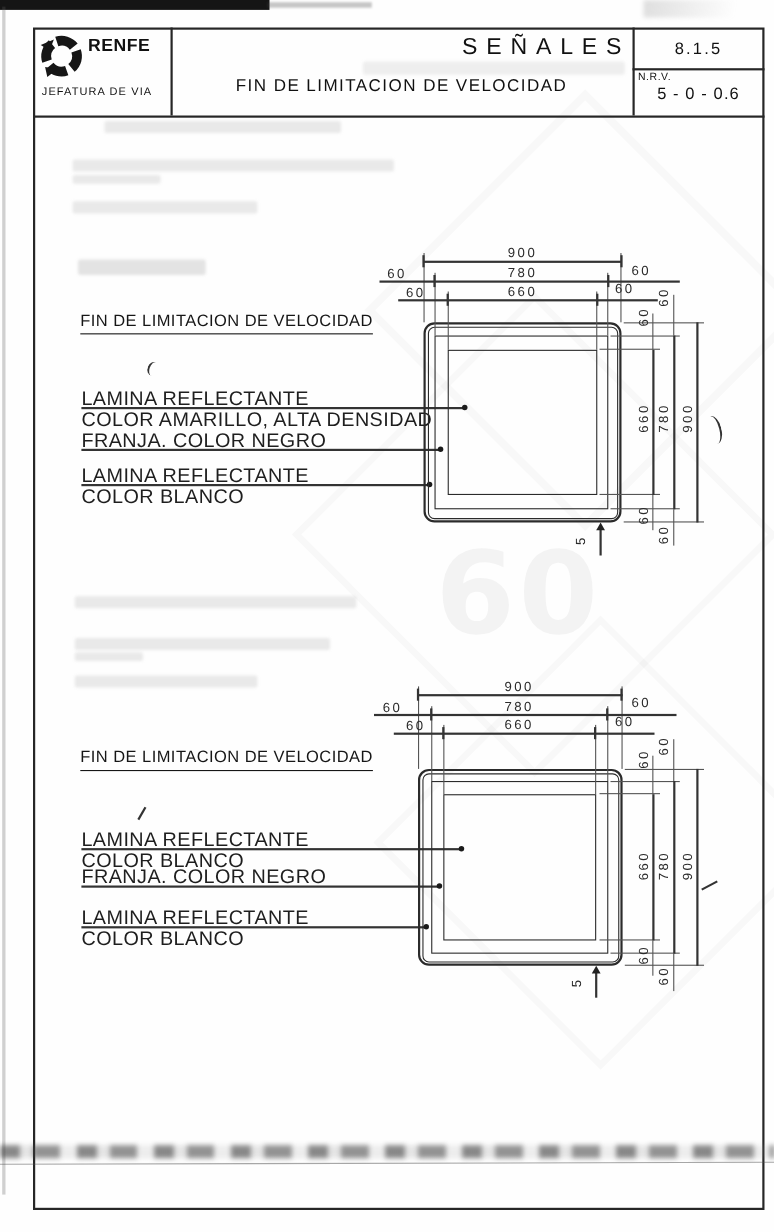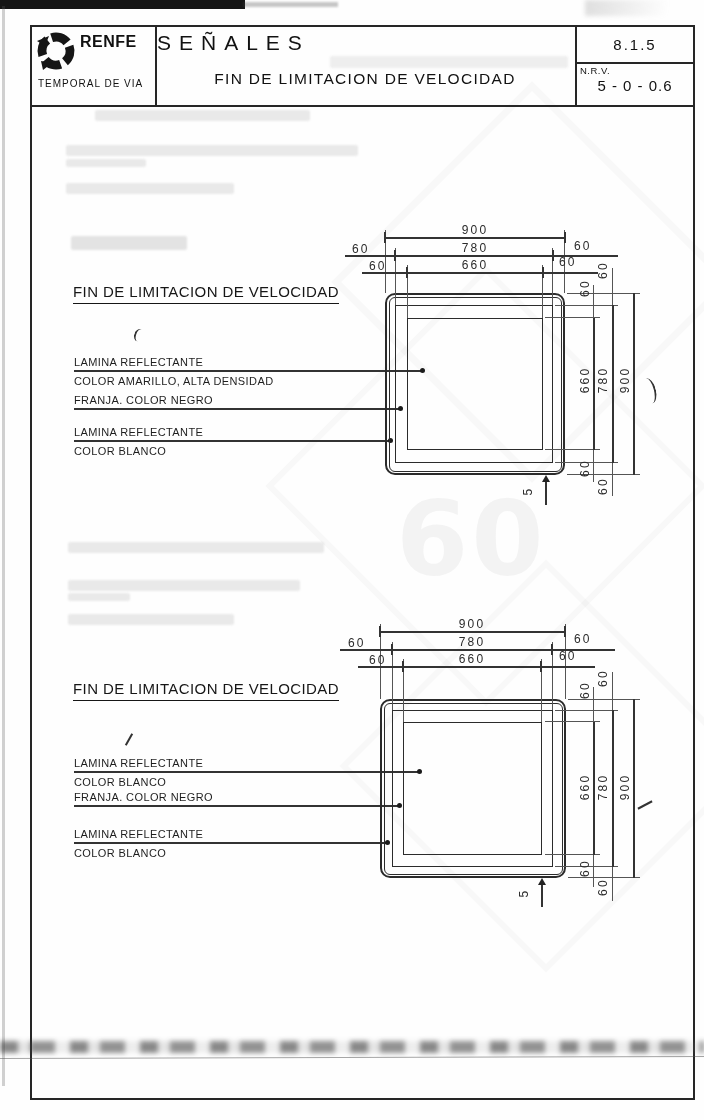--- a/index.html
+++ b/index.html
@@ -7,35 +7,35 @@
         font-family:"Liberation Sans","DejaVu Sans",sans-serif;color:#222;}
   .abs{position:absolute;}
   .hl{position:absolute;background:#333;height:1.5px;}
   .vl{position:absolute;background:#333;width:1.5px;}
   .ext{position:absolute;background:#555;}
   .frame{position:absolute;border:2px solid #262626;box-sizing:border-box;}
   .lbl{position:absolute;font-size:12px;letter-spacing:2.2px;color:#2b2b2b;white-space:nowrap;line-height:12px;}
   .lblc{text-align:center;width:50px;}
   .rlab{position:absolute;width:36px;height:12px;font-size:12px;letter-spacing:2.2px;color:#2b2b2b;
         text-align:center;line-height:12px;transform:rotate(-90deg);white-space:nowrap;}
-  .callout{position:absolute;font-size:11px;letter-spacing:0.4px;color:#1e1e1e;white-space:nowrap;line-height:14px;}
+  .callout{position:absolute;font-size:18px;letter-spacing:0.4px;color:#1e1e1e;white-space:nowrap;line-height:14px;}
   .leader{position:absolute;height:1.5px;background:#333;}
   .dot{position:absolute;width:5px;height:5px;background:#1b1b1b;border-radius:50%;}
   .sec-title{position:absolute;font-size:15px;letter-spacing:0.4px;color:#161616;white-space:nowrap;}
   .u{border-bottom:1.5px solid #161616;padding-bottom:3px;}
   .mat{margin-left:10px;font-size:14px;letter-spacing:0.8px;}
   .sign-outer{position:absolute;border:2.5px solid #2b2b2b;border-radius:10px;box-sizing:border-box;}
   .sign-outer::after{content:"";position:absolute;inset:1.5px;border:1px solid #2b2b2b;border-radius:6px;}
   .sq{position:absolute;border:1.5px solid #2b2b2b;box-sizing:border-box;}
   .arrow-up{position:absolute;width:0;height:0;border-left:4px solid transparent;border-right:4px solid transparent;border-bottom:7px solid #222;}
   .ghost{position:absolute;background:rgba(125,125,125,.16);filter:blur(1.3px);border-radius:2px;}
   .diamond{position:absolute;border:7px solid rgba(120,120,120,.045);transform:rotate(45deg);}
   .wm{position:absolute;font-size:104px;font-weight:bold;letter-spacing:3px;color:rgba(110,110,110,.08);
       font-family:"DejaVu Sans",sans-serif;}
-  .hdr-title{position:absolute;left:157px;top:31px;width:416px;text-align:left;font-size:21px;letter-spacing:8px;color:#111;}
+  .hdr-title{position:absolute;left:157px;top:31px;width:416px;text-align:right;font-size:21px;letter-spacing:8px;color:#111;}
   .hdr-sub{position:absolute;left:157px;top:70px;width:416px;text-align:center;font-size:15.5px;letter-spacing:1.3px;color:#111;}
   .hdr-code{position:absolute;left:577px;top:36px;width:116px;text-align:center;font-size:15px;letter-spacing:2px;color:#111;}
   .nrv-lab{position:absolute;left:580px;top:65px;font-size:9.5px;letter-spacing:0.5px;color:#111;}
   .nrv-val{position:absolute;left:577px;top:77px;width:116px;text-align:center;font-size:15px;letter-spacing:1px;color:#111;}
   .brand{position:absolute;left:80px;top:33px;font-size:16px;font-weight:bold;letter-spacing:0.5px;color:#111;text-align:right;}
   .brand-sub{position:absolute;left:38px;top:78px;font-size:10px;letter-spacing:1px;color:#111;}
 </style>
 </head>
 <body>
 
@@ -69,21 +69,21 @@
   <div class="abs" style="left:575px;top:62px;width:120px;height:2px;background:#262626;"></div>
 
   <svg width="44" height="44" viewBox="0 0 44 44" style="position:absolute;left:34px;top:29px;">
     <g transform="rotate(-20 22 22)" stroke="#161616" stroke-width="9" fill="none">
       <circle cx="22" cy="22" r="14" stroke-dasharray="17 5"></circle>
     </g>
     <polygon points="3,12 15,7 11,17" fill="#161616"></polygon>
     <polygon points="7,32 18,34 9,41" fill="#161616"></polygon>
   </svg>
   <div class="brand">RENFE</div>
-  <div class="brand-sub">TEMPORAL DE VIA</div>
+  <div class="brand-sub">JEFATURA DE VIA</div>
   <div class="hdr-title">SEÑALES</div>
   <div class="hdr-sub">FIN DE LIMITACION DE VELOCIDAD</div>
   <div class="hdr-code">8.1.5</div>
   <div class="nrv-lab">N.R.V.</div>
   <div class="nrv-val">5 - 0 - 0.6</div>
 
   <div class="sec-title u" style="left:73px;top:283px;">FIN DE LIMITACION DE VELOCIDAD</div>
   <div class="abs" style="left:134px;top:329px;width:9px;height:13px;border-left:2px solid #333;border-radius:50%;transform:rotate(18deg);"></div>
 
   <div class="callout" style="left:74px;top:355px;">LAMINA REFLECTANTE</div>

